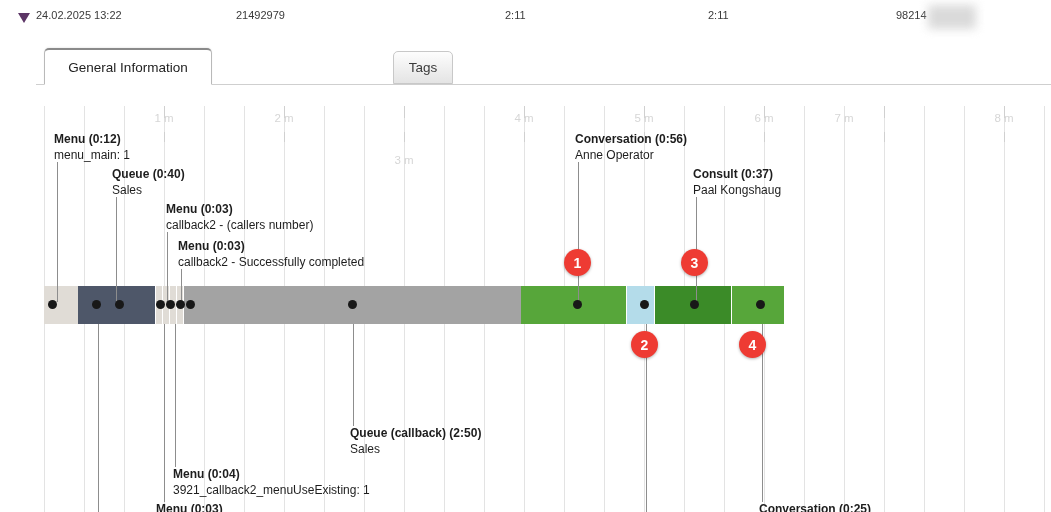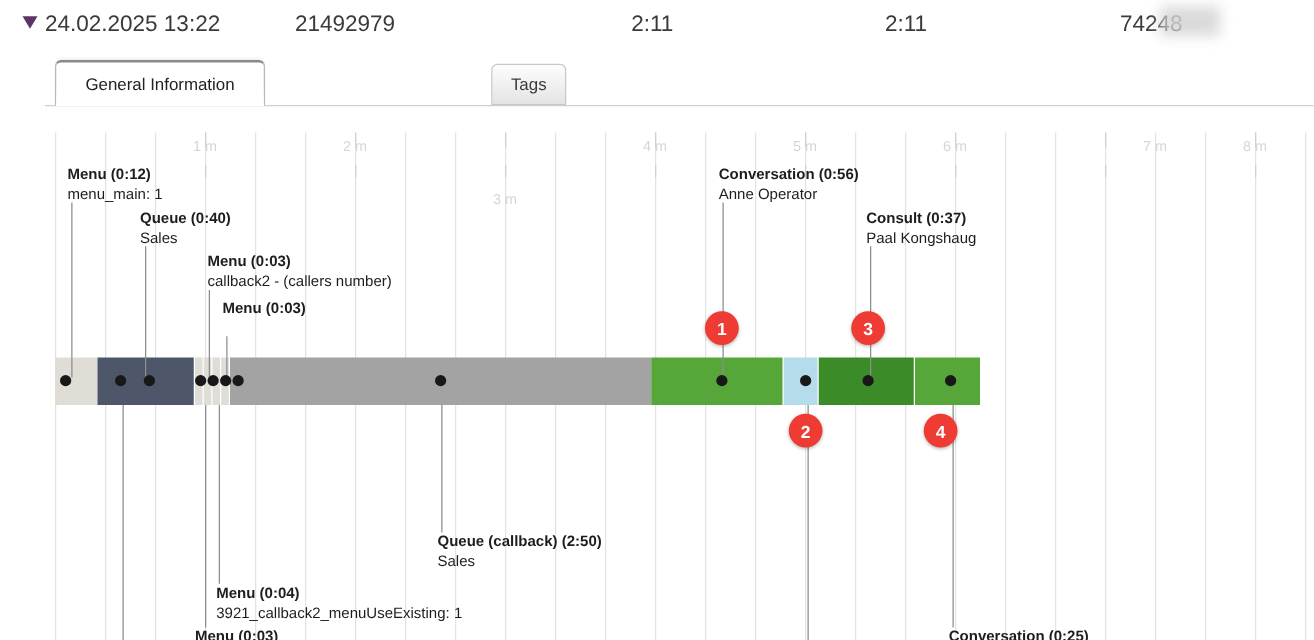--- a/index.html
+++ b/index.html
@@ -18,21 +18,21 @@
 
   
   #summary-row {
     position: absolute;
     left: 0; top: 0;
     width: 1051px; height: 38px;
   }
   .summary-cell {
     position: absolute;
     top: 9px;
-    font-size: 18px;
+    font-size: 11px;
     color: #3a3a3a;
     white-space: nowrap;
   }
   #expand-triangle {
     position: absolute;
     left: 18px; top: 13px;
     width: 0; height: 0;
     border-left: 6.5px solid transparent;
     border-right: 6.5px solid transparent;
     border-top: 10px solid #5c3566;
@@ -183,21 +183,21 @@
 </style>
 </head>
 <body>
 
 <div id="summary-row">
   <div id="expand-triangle"></div>
   <div class="summary-cell" id="cell-datetime">24.02.2025 13:22</div>
   <div class="summary-cell" id="cell-id">21492979</div>
   <div class="summary-cell" id="cell-dur1">2:11</div>
   <div class="summary-cell" id="cell-dur2">2:11</div>
-  <div class="summary-cell" id="cell-number">74248</div>
+  <div class="summary-cell" id="cell-number">98214</div>
   <div id="redaction-blur"></div>
 </div>
 
 <div id="tab-strip">
   <div class="tab active" id="tab-general">General Information</div>
   <div class="tab" id="tab-tags">Tags</div>
 </div>
 <div id="tab-baseline"></div>
 
 <div id="timeline">
@@ -243,21 +243,21 @@
       <div class="tick-mark lower" style="left: 524px;"></div>
       <div class="tick-label" style="left: 524px; top: 16px;">4 m</div>
       <div class="tick-mark" style="left: 644px;"></div>
       <div class="tick-mark lower" style="left: 644px;"></div>
       <div class="tick-label" style="left: 644px; top: 16px;">5 m</div>
       <div class="tick-mark" style="left: 764px;"></div>
       <div class="tick-mark lower" style="left: 764px;"></div>
       <div class="tick-label" style="left: 764px; top: 16px;">6 m</div>
       <div class="tick-mark" style="left: 884px;"></div>
       <div class="tick-mark lower" style="left: 884px;"></div>
-      <div class="tick-label" style="left: 924px; top: 16px;">7 m</div>
+      <div class="tick-label" style="left: 844px; top: 16px;">7 m</div>
       <div class="tick-mark" style="left: 1004px;"></div>
       <div class="tick-mark lower" style="left: 1004px;"></div>
       <div class="tick-label" style="left: 1004px; top: 16px;">8 m</div>
     </div>
   <div id="leader-layer">
       <div class="leader" style="left: 57px; top: 66px; height: 140px;"></div>
       <div class="leader" style="left: 116px; top: 101px; height: 105px;"></div>
       <div class="leader" style="left: 167px; top: 136px; height: 70px;"></div>
       <div class="leader" style="left: 181px; top: 173px; height: 33px;"></div>
       <div class="leader" style="left: 578px; top: 66px; height: 140px;"></div>
@@ -304,20 +304,21 @@
       <div class="anno" style="left: 112px; top: 71px;">
         <div class="t">Queue (0:40)</div>
         <div class="s">Sales</div>
       </div>
       <div class="anno" style="left: 166px; top: 106px;">
         <div class="t">Menu (0:03)</div>
         <div class="s">callback2 - (callers number)</div>
       </div>
       <div class="anno" style="left: 178px; top: 143px;">
         <div class="t">Menu (0:03)</div>
+        <div class="s">callback2 - Successfully completed</div>
       </div>
       <div class="anno" style="left: 575px; top: 36px;">
         <div class="t">Conversation (0:56)</div>
         <div class="s">Anne Operator</div>
       </div>
       <div class="anno" style="left: 693px; top: 71px;">
         <div class="t">Consult (0:37)</div>
         <div class="s">Paal Kongshaug</div>
       </div>
       <div class="anno" style="left: 350px; top: 330px;">

